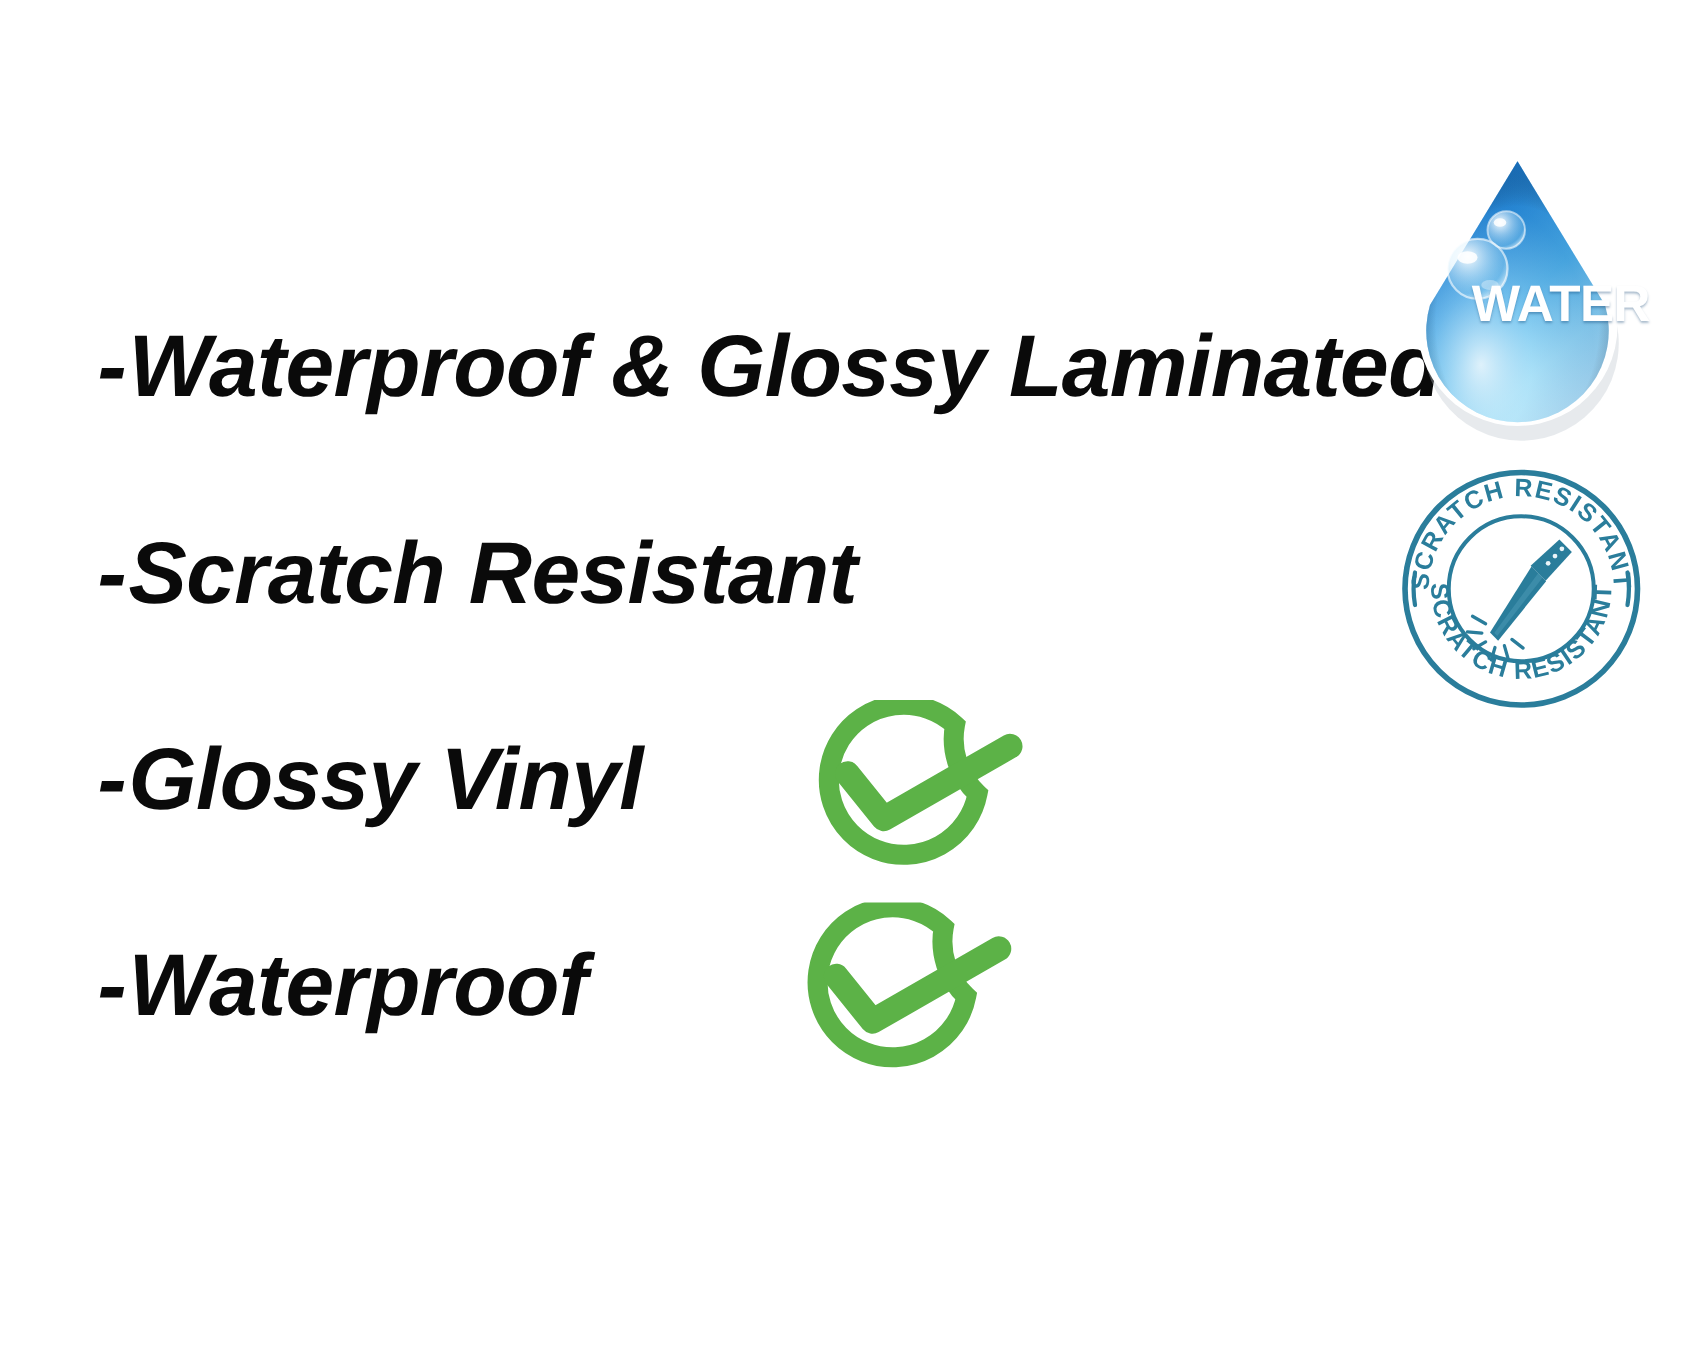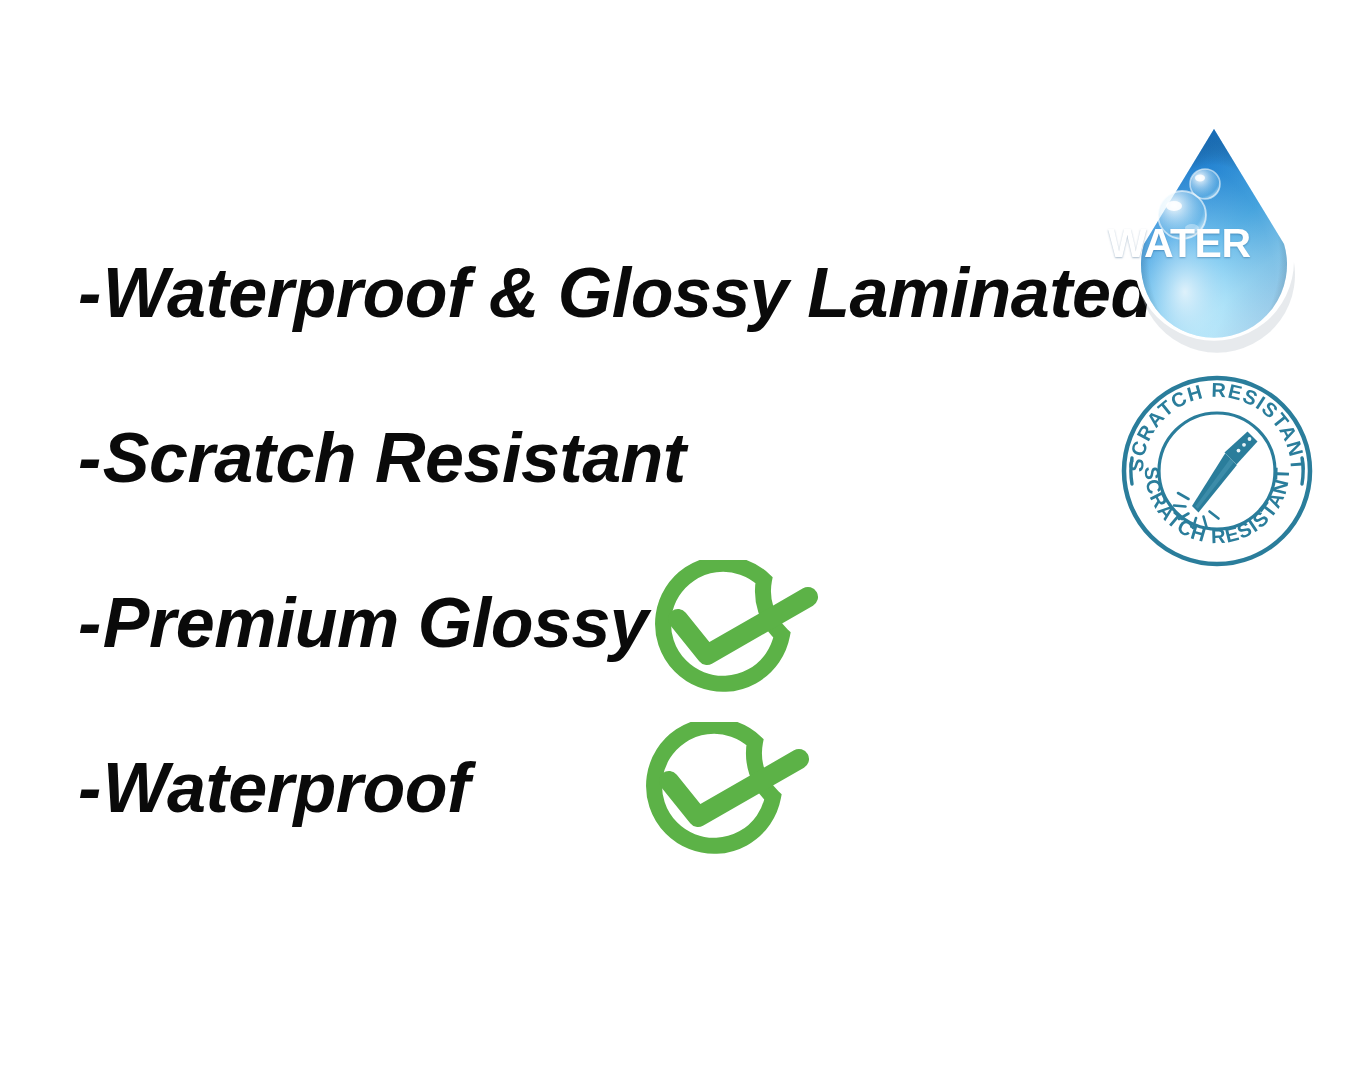--- a/index.html
+++ b/index.html
@@ -56,21 +56,21 @@
     top: 112px;
     width: 212px;
     height: 248px;
   }
   .droplet-badge svg { display: block; width: 100%; height: 100%; }
   .droplet-text {
     position: absolute;
     left: 0;
     top: 112px;
     width: 212px;
-    text-align: left;
+    text-align: right;
     pointer-events: none;
   }
   .droplet-text span {
     display: block;
     color: #ffffff;
     font-family: "Liberation Sans", sans-serif;
     font-weight: bold;
     font-size: 41px;
     line-height: 0.94;
     letter-spacing: -0.5px;
@@ -109,21 +109,21 @@
       <span class="label">Waterproof &amp; Glossy Laminated</span>
     </div>
 
     <div class="feature-row r1">
       <span class="dash">-</span>
       <span class="label">Scratch Resistant</span>
     </div>
 
     <div class="feature-row r2">
       <span class="dash">-</span>
-      <span class="label">Premium Glossy</span>
+      <span class="label">Glossy Vinyl</span>
     </div>
 
     <div class="feature-row r3">
       <span class="dash">-</span>
       <span class="label">Waterproof</span>
     </div>
 
   </div>
 
   <div class="droplet-badge">

